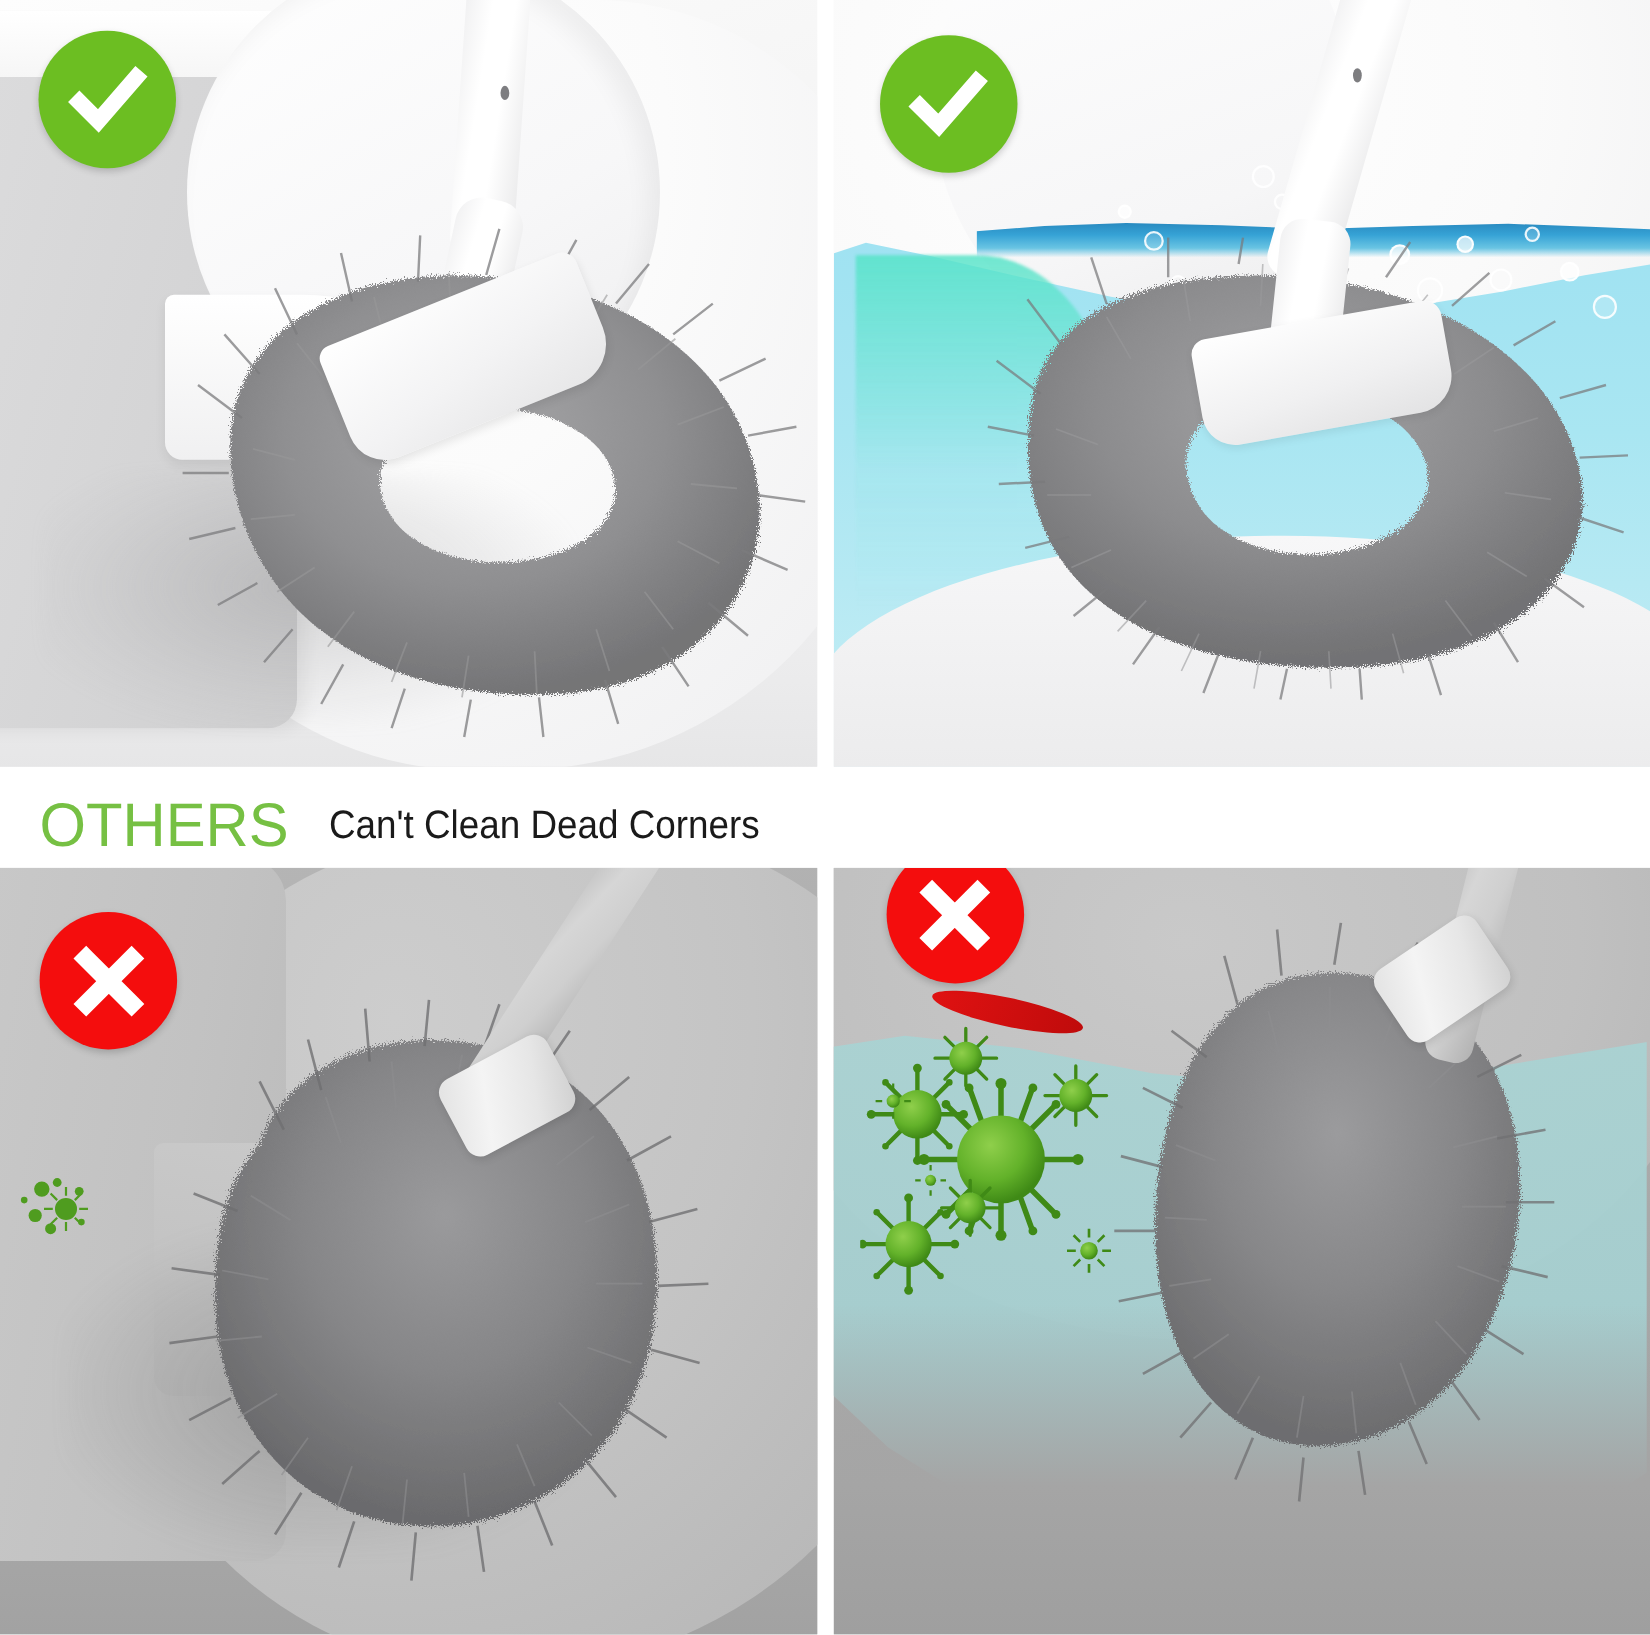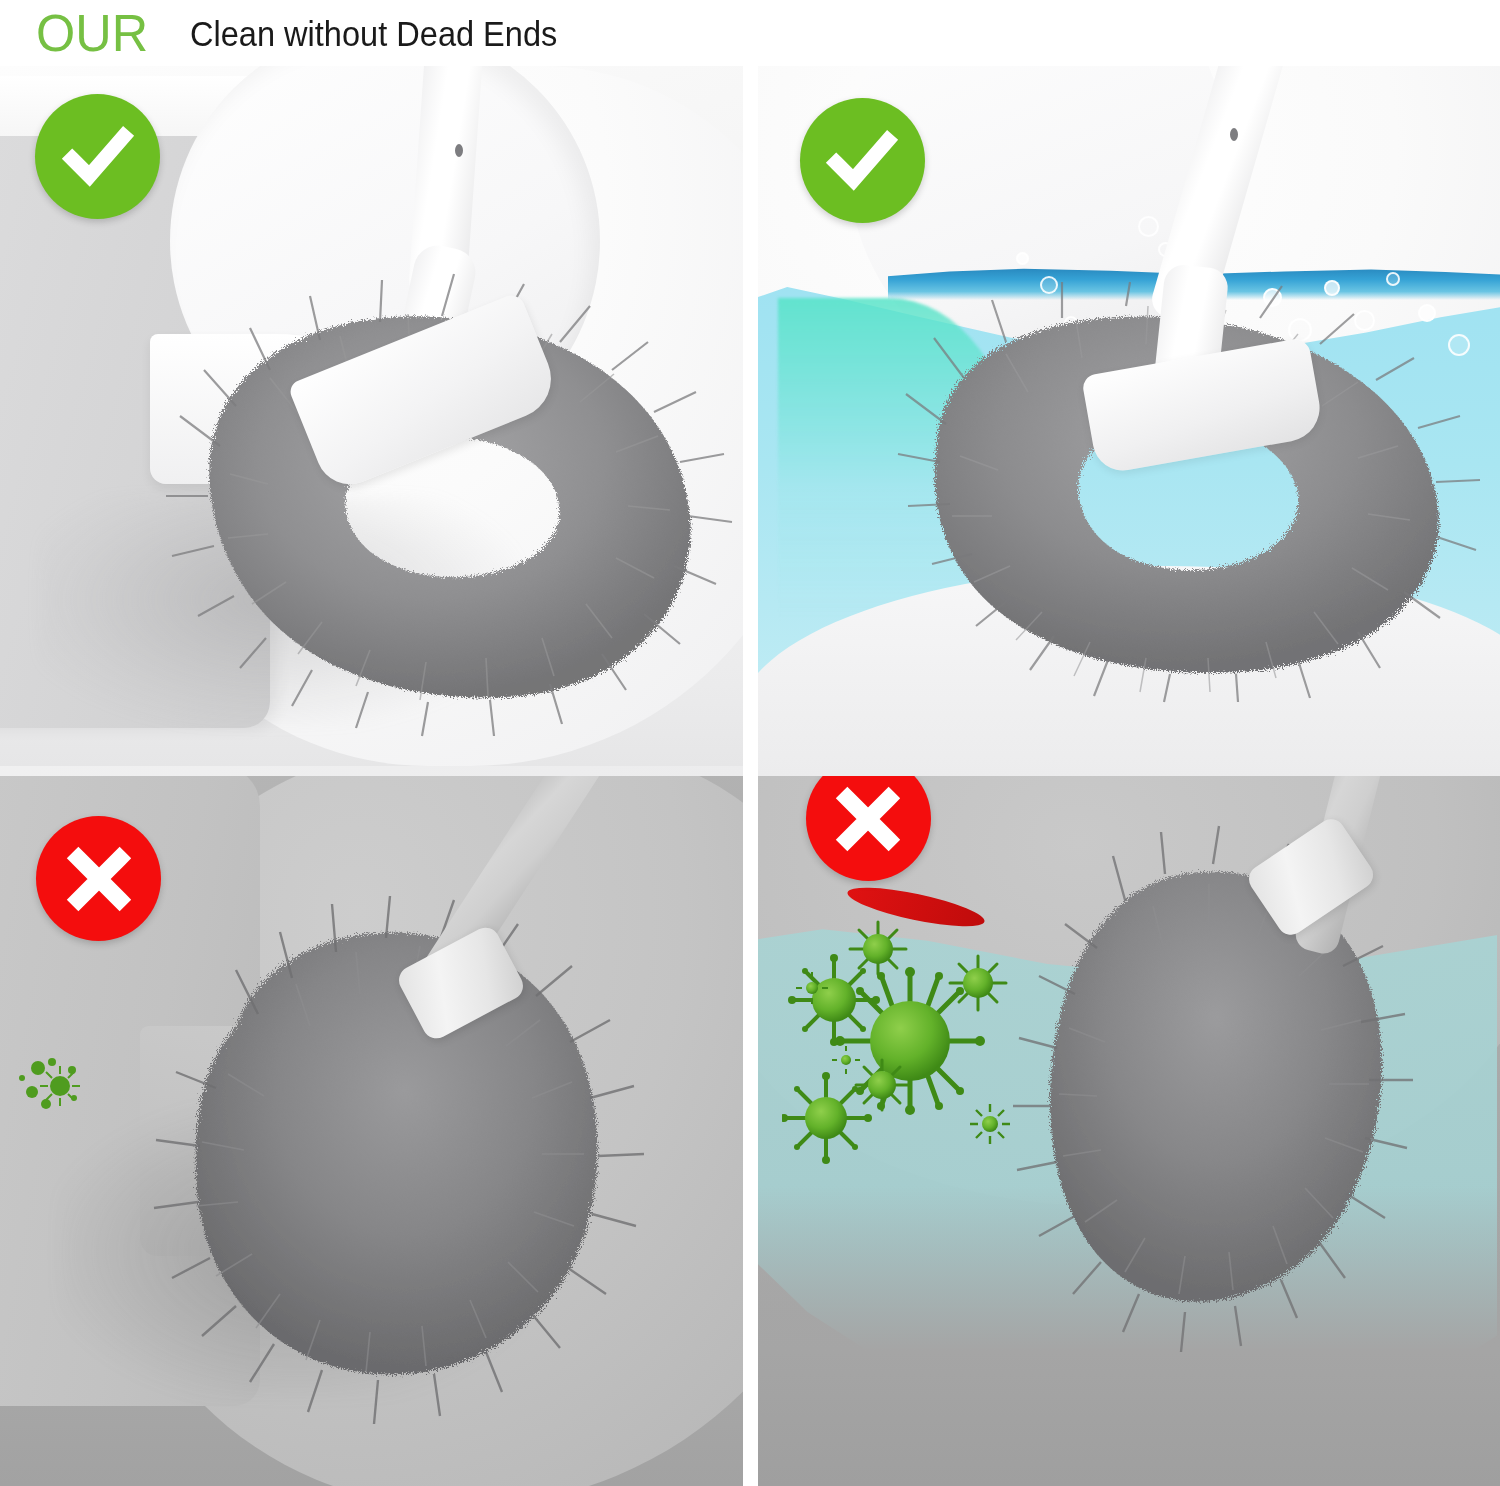--- a/index.html
+++ b/index.html
@@ -233,24 +233,20 @@
 
   
   .bristle-wrap { position:absolute; }
   .bristle-wrap svg { display:block; overflow:visible; }
 </style>
 </head>
 <body>
 
 <div class="infographic">
 
-  <div class="section-header">
-    <span class="hdr-badge">OUR</span>
-    <span class="hdr-sub">Clean without Dead Ends</span>
-  </div>
 
   <div class="panel-row">
 
     <div class="panel p1">
       <div class="p1-floor"></div>
       <div class="p1-bowl"></div>
       <div class="p1-tank"></div>
       <div class="p1-tanktop"></div>
       <div class="p1-rim"></div>
       <div class="p1-rimlip"></div>
@@ -384,20 +380,24 @@
       </div>
 
       <div class="status-icon ok" style="left:42px; top:32px;">
         <svg viewBox="0 0 100 100" aria-hidden="true">
           <path d="M20,52 L40,72 L80,26" fill="none" stroke="#ffffff" stroke-width="17" stroke-linecap="square" stroke-linejoin="miter"></path>
         </svg>
       </div>
     </div>
   </div>
 
+  <div class="section-header second">
+    <span class="hdr-badge">OTHERS</span>
+    <span class="hdr-sub">Can't Clean Dead Corners</span>
+  </div>
 
   <div class="panel-row">
 
     <div class="panel p3">
       <div class="p3-floor"></div>
       <div class="p3-bowl"></div>
       <div class="p3-tank"></div>
       <div class="p3-lip"></div>
       <div class="p3-shadow"></div>
 

